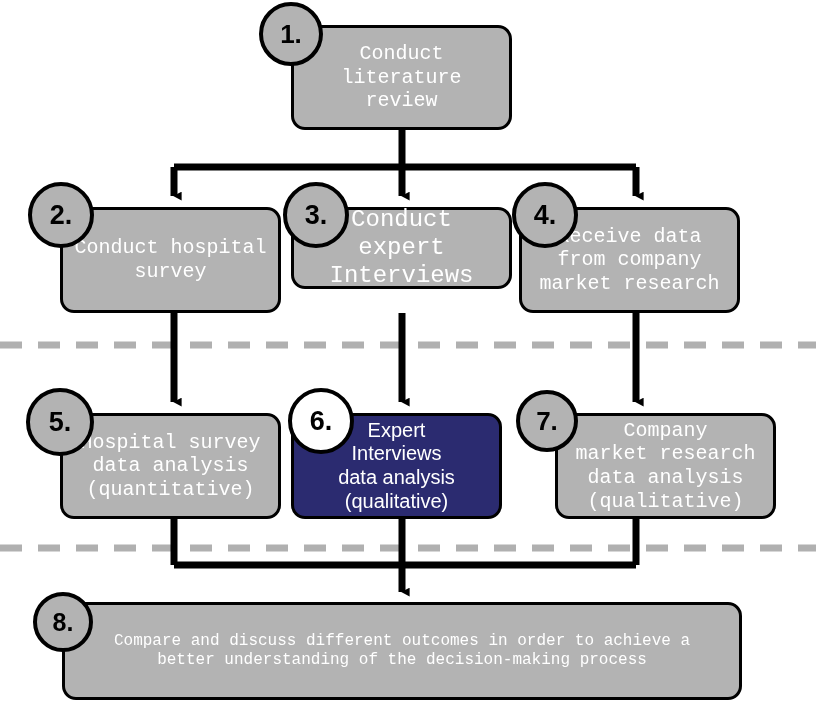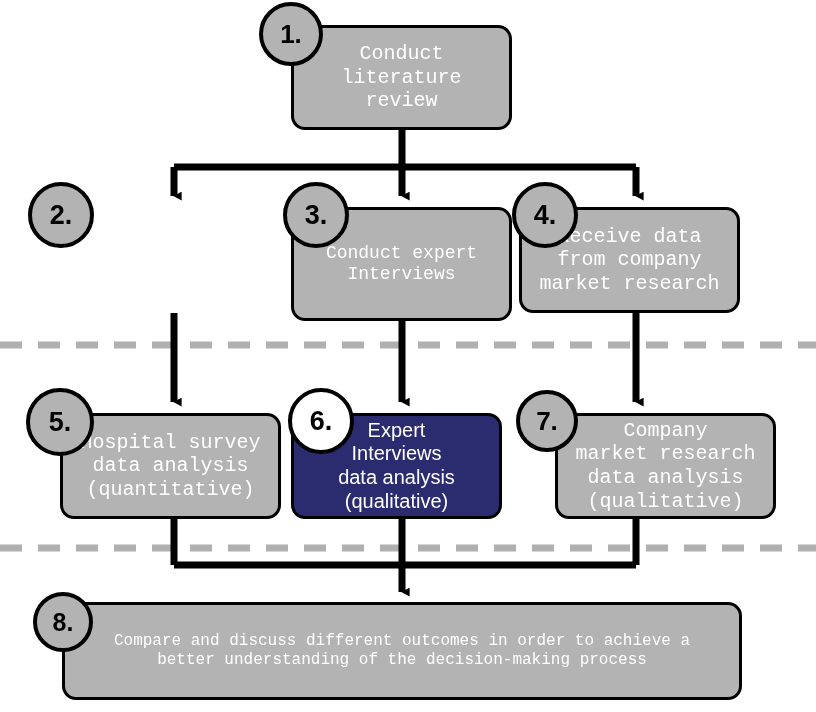--- a/index.html
+++ b/index.html
@@ -61,21 +61,21 @@
     justify-content: center;
     font-weight: bold;
     z-index: 4;
   }
   .badge.white {
     background: #ffffff;
   }
   
   #node-1 { left: 291px; top: 25px;  width: 221px; height: 105px; font-size: 20px; }
   #node-2 { left: 60px;  top: 207px; width: 221px; height: 106px; font-size: 20px; }
-  #node-3 { left: 291px; top: 207px; width: 221px; height: 114px; font-size: 18px; }
+  #node-3 { left: 291px; top: 207px; width: 221px; height: 82px; font-size: 24px; }
   #node-4 { left: 519px; top: 207px; width: 221px; height: 106px; font-size: 20px; }
   #node-5 { left: 60px;  top: 413px; width: 221px; height: 106px; font-size: 20px; }
   #node-6 { left: 291px; top: 413px; width: 211px; height: 106px; font-size: 20px; text-align: center; }
   #node-7 { left: 519px; top: 413px; width: 221px; height: 106px; font-size: 20px; margin-left: 36px; }
   #node-8 { left: 62px;  top: 602px; width: 680px; height: 98px;  font-size: 16px; }
 
   #badge-1 { left: 259px; top: 2px;   width: 64px; height: 64px; font-size: 26px; }
   #badge-2 { left: 28px;  top: 182px; width: 66px; height: 66px; font-size: 27px; }
   #badge-3 { left: 283px; top: 182px; width: 66px; height: 66px; font-size: 27px; }
   #badge-4 { left: 512px; top: 182px; width: 66px; height: 66px; font-size: 27px; }
@@ -118,20 +118,24 @@
       <path d="M174,565 L636,565"></path>
 
       <path d="M402,565 L402,592" marker-end="url(#arrowhead)"></path>
     </g>
   </svg>
 
   <div class="node gray" id="node-1">
     <span class="node-label">Conduct literature
 review</span>
   </div>
+  <div class="node gray" id="node-2">
+    <span class="node-label">Conduct hospital
+survey</span>
+  </div>
   <div class="node gray" id="node-3">
     <span class="node-label">Conduct expert
 Interviews</span>
   </div>
   <div class="node gray" id="node-4">
     <span class="node-label">Receive data
 from company
 market research</span>
   </div>
   <div class="node gray" id="node-5">

